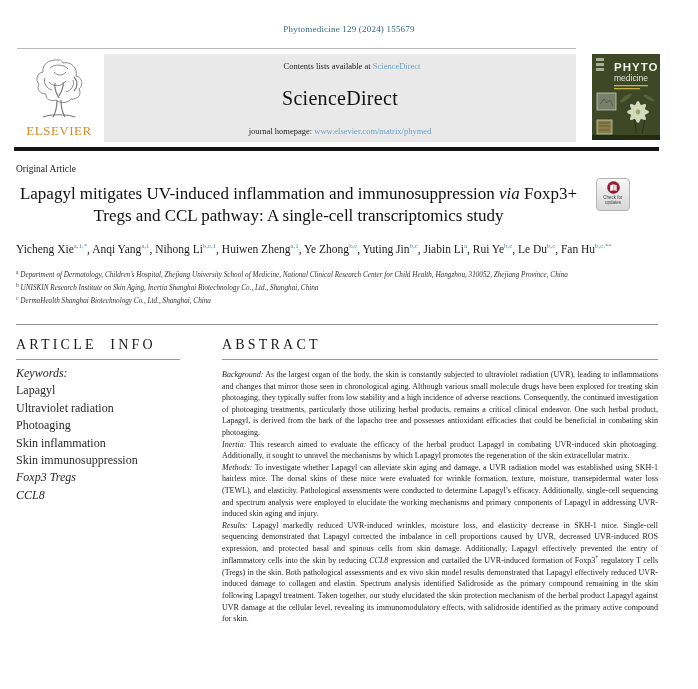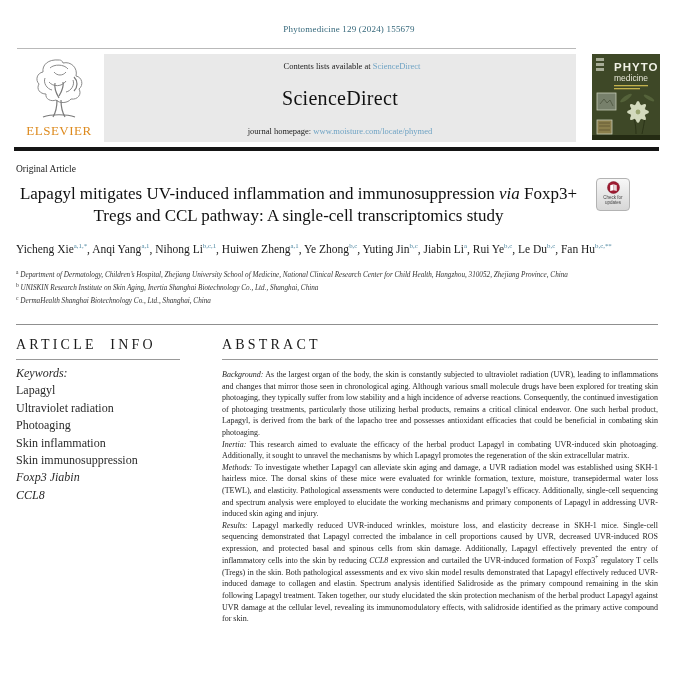--- a/index.html
+++ b/index.html
@@ -100,21 +100,21 @@
       </svg>
       <div class="els-word">ELSEVIER</div>
     </div>
 
     <div class="band">
       <div class="contents-line">
         <span>Contents lists available at </span><a href="#" class="link">ScienceDirect</a>
       </div>
       <div class="journal-name">ScienceDirect</div>
       <div class="homepage-line">
-        <span>journal homepage: </span><a href="#" class="link">www.moisture.com/locate/phymed</a>
+        <span>journal homepage: </span><a href="#" class="link">www.elsevier.com/matrix/phymed</a>
       </div>
     </div>
 
     <div class="cover-wrap">
       <svg class="cover-svg" width="68" height="86" viewBox="0 0 68 86">
         <rect x="0" y="0" width="68" height="86" fill="#3e4827"></rect>
         <rect x="4" y="4" width="8" height="3" fill="#a7ac96"></rect>
         <rect x="4" y="9" width="8" height="3" fill="#a7ac96"></rect>
         <rect x="4" y="14" width="8" height="3" fill="#a7ac96"></rect>
         <text x="22" y="17" font-family="Liberation Sans, sans-serif" font-size="11.5" font-weight="bold" fill="#f1f1e6" letter-spacing="1">PHYTO</text>
@@ -181,21 +181,21 @@
     <div class="cols">
       <div class="info-col">
         <div class="col-head">ARTICLE INFO</div>
         <div class="head-rule"></div>
         <div class="kw-label">Keywords:</div>
         <div class="kw">Lapagyl</div>
         <div class="kw">Ultraviolet radiation</div>
         <div class="kw">Photoaging</div>
         <div class="kw">Skin inflammation</div>
         <div class="kw">Skin immunosuppression</div>
-        <div class="kw it">Foxp3 Jiabin</div>
+        <div class="kw it">Foxp3 Tregs</div>
         <div class="kw it">CCL8</div>
       </div>
 
       <div class="abs-col">
         <div class="col-head">ABSTRACT</div>
         <div class="head-rule"></div>
         <div class="abs-body">
           <span><span class="plabel">Background:</span><span> As the largest organ of the body, the skin is constantly subjected to ultraviolet radiation (UVR), leading to inflammations and changes that mirror those seen in chronological aging. Although various small molecule drugs have been explored for treating skin photoaging, they typically suffer from low stability and a high incidence of adverse reactions. Consequently, the continued investigation of photoaging treatments, particularly those utilizing herbal products, remains a critical clinical endeavor. One such herbal product, Lapagyl, is derived from the bark of the lapacho tree and possesses antioxidant efficacies that could be beneficial in combating skin photoaging.</span><br></span>
           <span><span class="plabel">Inertia:</span><span> This research aimed to evaluate the efficacy of the herbal product Lapagyl in combating UVR-induced skin photoaging. Additionally, it sought to unravel the mechanisms by which Lapagyl promotes the regeneration of the skin extracellular matrix.</span><br></span>
           <span><span class="plabel">Methods:</span><span> To investigate whether Lapagyl can alleviate skin aging and damage, a UVR radiation model was established using SKH-1 hairless mice. The dorsal skins of these mice were evaluated for wrinkle formation, texture, moisture, transepidermal water loss (TEWL), and elasticity. Pathological assessments were conducted to determine Lapagyl’s efficacy. Additionally, single-cell sequencing and spectrum analysis were employed to elucidate the working mechanisms and primary components of Lapagyl in addressing UVR-induced skin aging and injury.</span><br></span>

